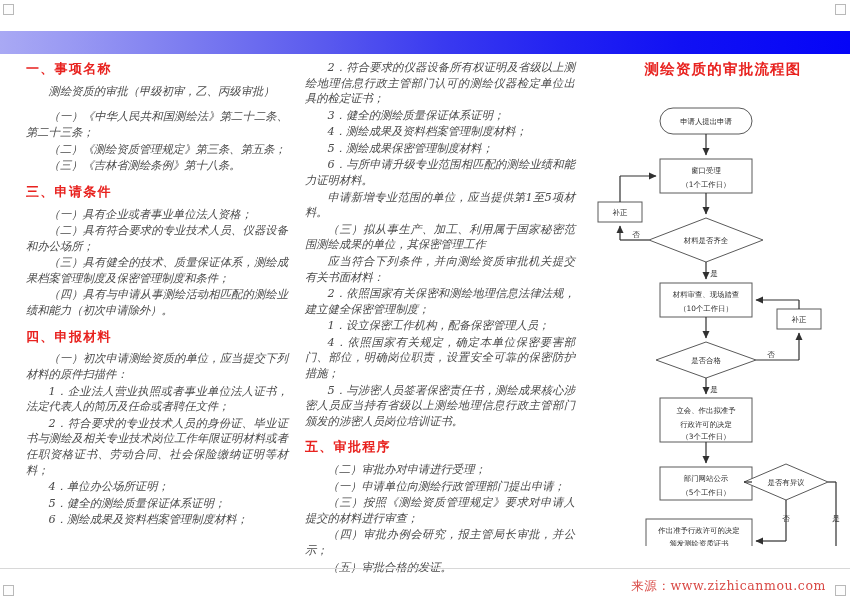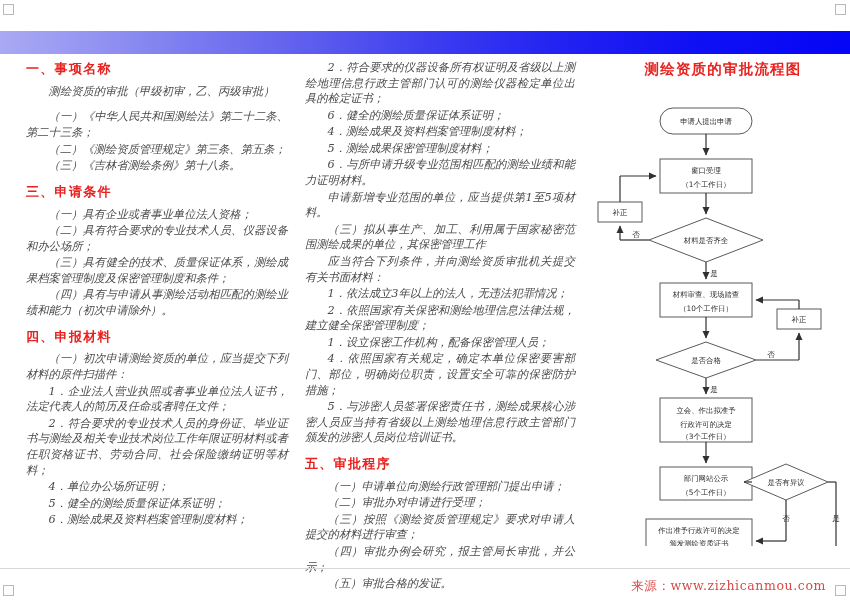--- a/index.html
+++ b/index.html
@@ -182,36 +182,35 @@
     <p class="body-text indent tight">2．符合要求的专业技术人员的身份证、毕业证书与测绘及相关专业技术岗位工作年限证明材料或者任职资格证书、劳动合同、社会保险缴纳证明等材料；</p>
     <p class="body-text indent tight">4．单位办公场所证明；</p>
     <p class="body-text indent tight">5．健全的测绘质量保证体系证明；</p>
     <p class="body-text indent tight">6．测绘成果及资料档案管理制度材料；</p>
 
   </div>
 
   <div class="col col-middle">
 
     <p class="body-text indent tight">2．符合要求的仪器设备所有权证明及省级以上测绘地理信息行政主管部门认可的测绘仪器检定单位出具的检定证书；</p>
-    <p class="body-text indent tight">6．健全的测绘质量保证体系证明；</p>
+    <p class="body-text indent tight">3．健全的测绘质量保证体系证明；</p>
     <p class="body-text indent tight">4．测绘成果及资料档案管理制度材料；</p>
     <p class="body-text indent tight">5．测绘成果保密管理制度材料；</p>
     <p class="body-text indent tight">6．与所申请升级专业范围相匹配的测绘业绩和能力证明材料。</p>
     <p class="body-text indent tight">申请新增专业范围的单位，应当提供第1至5项材料。</p>
     <p class="body-text indent tight">（三）拟从事生产、加工、利用属于国家秘密范围测绘成果的单位，其保密管理工作</p>
     <p class="body-text indent tight">应当符合下列条件，并向测绘资质审批机关提交有关书面材料：</p>
-    <p class="body-text indent tight">1．依法成立3年以上的法人，无违法犯罪情况；</p>
     <p class="body-text indent tight">2．依照国家有关保密和测绘地理信息法律法规，建立健全保密管理制度；</p>
     <p class="body-text indent tight">1．设立保密工作机构，配备保密管理人员；</p>
     <p class="body-text indent tight">4．依照国家有关规定，确定本单位保密要害部门、部位，明确岗位职责，设置安全可靠的保密防护措施；</p>
     <p class="body-text indent">5．与涉密人员签署保密责任书，测绘成果核心涉密人员应当持有省级以上测绘地理信息行政主管部门颁发的涉密人员岗位培训证书。</p>
 
     <h2 class="sec-head">五、审批程序</h2>
+    <p class="body-text indent tight">（二）审批办对申请进行受理；</p>
     <p class="body-text indent tight">（一）申请单位向测绘行政管理部门提出申请；</p>
-    <p class="body-text indent tight">（二）审批办对申请进行受理；</p>
     <p class="body-text indent tight">（三）按照《测绘资质管理规定》要求对申请人提交的材料进行审查；</p>
     <p class="body-text indent tight">（四）审批办例会研究，报主管局长审批，并公示；</p>
     <p class="body-text indent">（五）审批合格的发证。</p>
 
   </div>
 
   <div class="col col-right">
 
     <h2 class="chart-title">测绘资质的审批流程图</h2>
 

